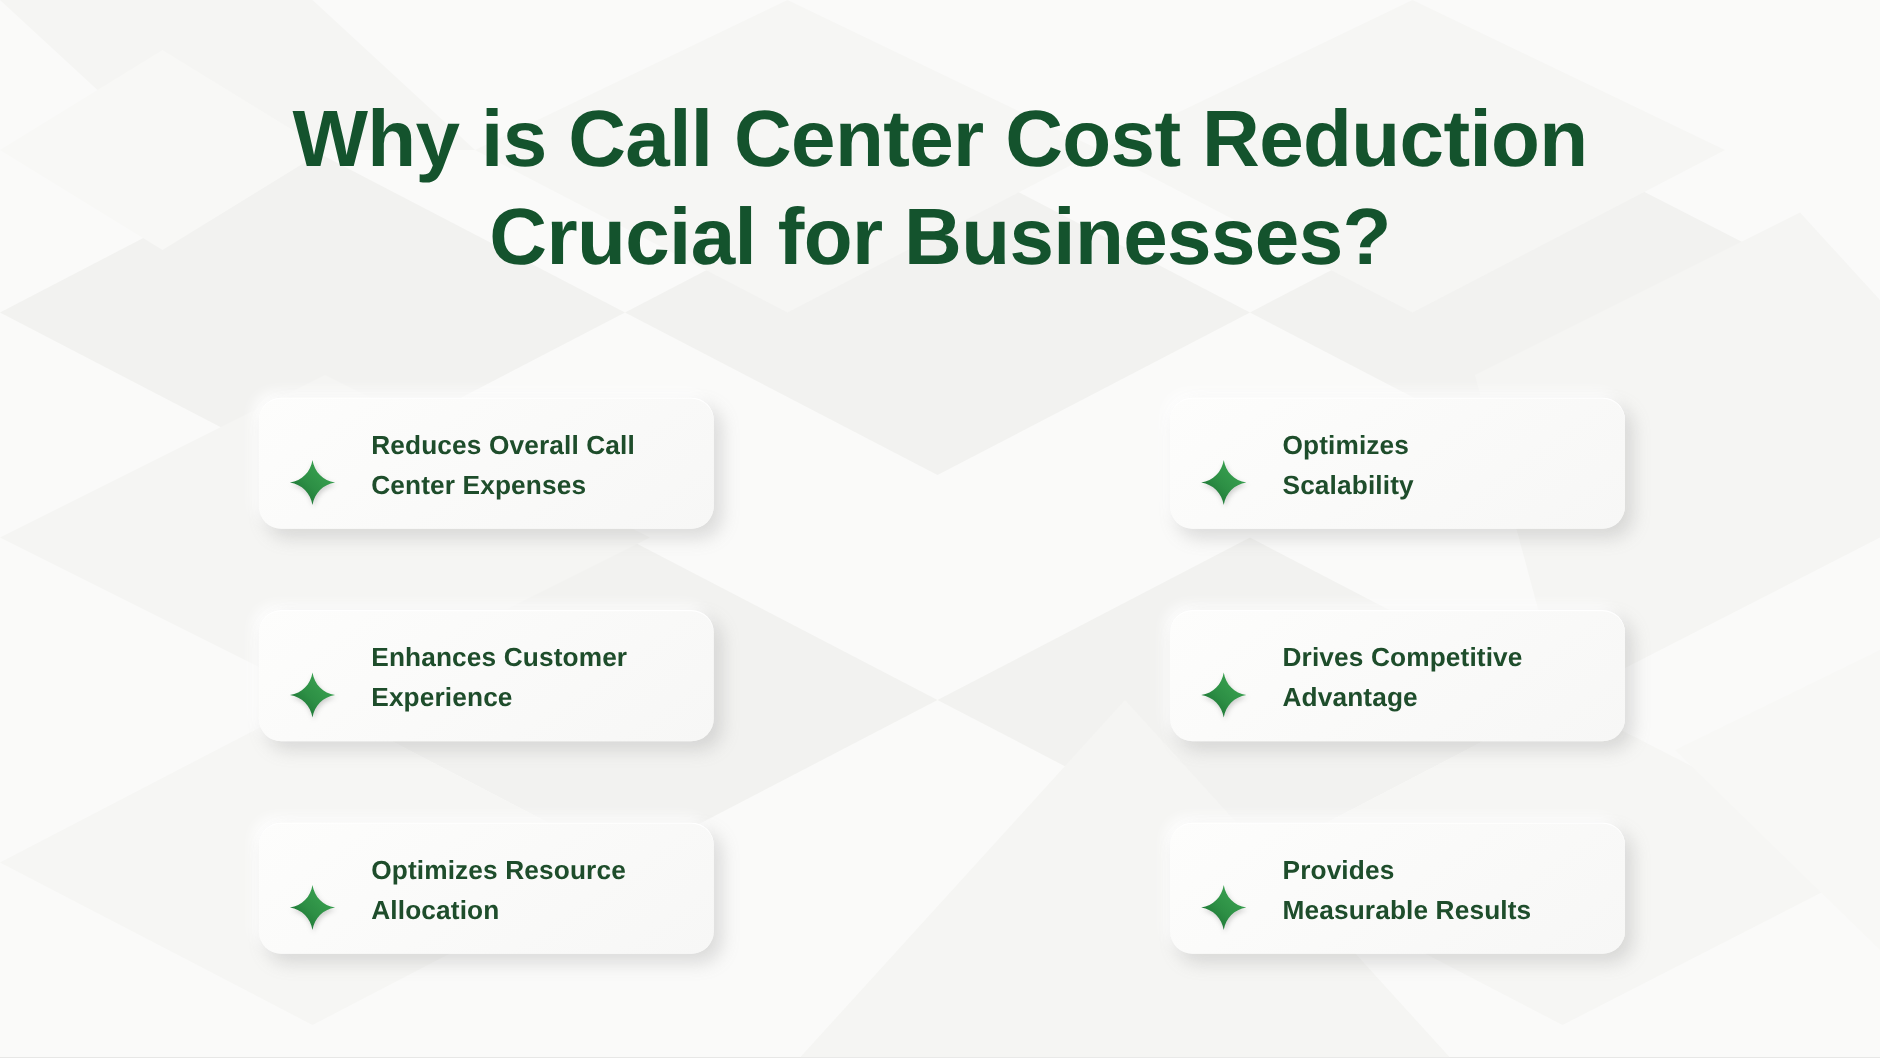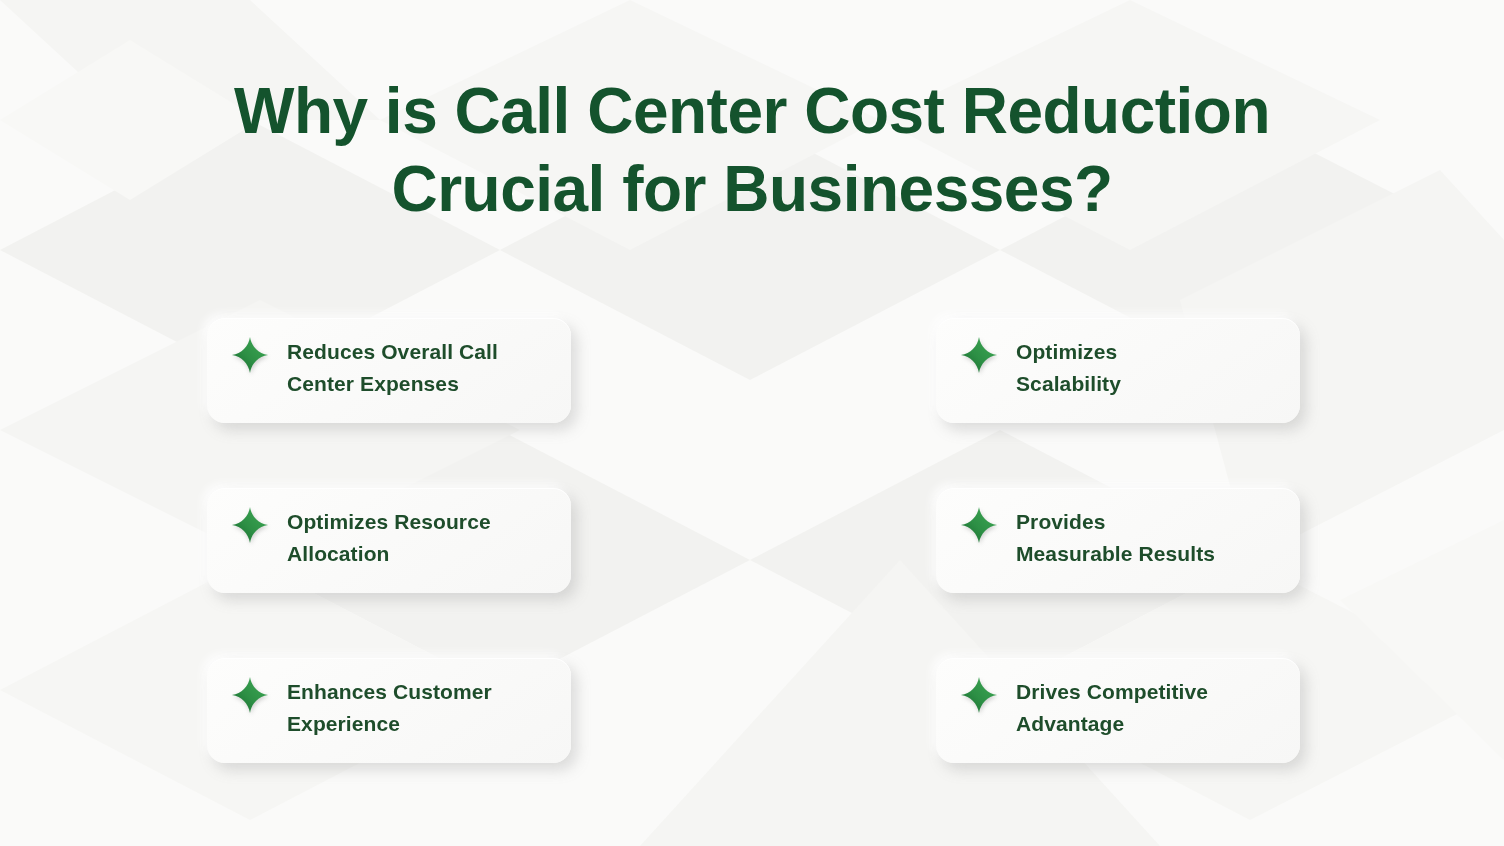--- a/index.html
+++ b/index.html
@@ -69,22 +69,22 @@
     margin-bottom: 65px;
   }
   .grid-row:last-child { margin-bottom: 0; }
 
   .card {
     position: relative;
     box-sizing: border-box;
     width: 364px;
     min-height: 105px;
     display: flex;
-    align-items: flex-start;
-    gap: 18px;
+    align-items: flex-end;
+    gap: 28px;
     padding: 18px 20px 18px 24px;
     border-radius: 18px;
     background: linear-gradient(145deg, #fdfdfc 0%, #f7f7f6 100%);
     box-shadow:
       6px 7px 14px rgba(140, 140, 140, 0.28),
       -4px -4px 10px rgba(255, 255, 255, 0.95),
       0 1px 0 rgba(255,255,255,0.9) inset;
   }
 
   .star-icon {
@@ -185,20 +185,56 @@
         <span class="card-label">Optimizes
 Scalability</span>
       </div>
     </div>
 
     <div class="grid-row">
       <div class="card">
         <span class="star-icon">
           <svg viewBox="0 0 40 40" xmlns="http://www.w3.org/2000/svg">
             <defs>
+              <linearGradient id="g3" x1="1" y1="0" x2="0" y2="1">
+                <stop offset="0%" stop-color="#3faa55"></stop>
+                <stop offset="55%" stop-color="#2d8f45"></stop>
+                <stop offset="100%" stop-color="#14662b"></stop>
+              </linearGradient>
+            </defs>
+            <path d="M20 1 C21.6 11.1 28.9 18.4 39 20 C28.9 21.6 21.6 28.9 20 39 C18.4 28.9 11.1 21.6 1 20 C11.1 18.4 18.4 11.1 20 1 Z" fill="url(#g3)"></path>
+          </svg>
+        </span>
+        <span class="card-label">Enhances Customer
+Experience</span>
+      </div>
+
+      <div class="card">
+        <span class="star-icon">
+          <svg viewBox="0 0 40 40" xmlns="http://www.w3.org/2000/svg">
+            <defs>
+              <linearGradient id="g4" x1="1" y1="0" x2="0" y2="1">
+                <stop offset="0%" stop-color="#3faa55"></stop>
+                <stop offset="55%" stop-color="#2d8f45"></stop>
+                <stop offset="100%" stop-color="#14662b"></stop>
+              </linearGradient>
+            </defs>
+            <path d="M20 1 C21.6 11.1 28.9 18.4 39 20 C28.9 21.6 21.6 28.9 20 39 C18.4 28.9 11.1 21.6 1 20 C11.1 18.4 18.4 11.1 20 1 Z" fill="url(#g4)"></path>
+          </svg>
+        </span>
+        <span class="card-label">Drives Competitive
+Advantage</span>
+      </div>
+    </div>
+
+    <div class="grid-row">
+      <div class="card">
+        <span class="star-icon">
+          <svg viewBox="0 0 40 40" xmlns="http://www.w3.org/2000/svg">
+            <defs>
               <linearGradient id="g5" x1="1" y1="0" x2="0" y2="1">
                 <stop offset="0%" stop-color="#3faa55"></stop>
                 <stop offset="55%" stop-color="#2d8f45"></stop>
                 <stop offset="100%" stop-color="#14662b"></stop>
               </linearGradient>
             </defs>
             <path d="M20 1 C21.6 11.1 28.9 18.4 39 20 C28.9 21.6 21.6 28.9 20 39 C18.4 28.9 11.1 21.6 1 20 C11.1 18.4 18.4 11.1 20 1 Z" fill="url(#g5)"></path>
           </svg>
         </span>
         <span class="card-label">Optimizes Resource
@@ -216,50 +252,14 @@
               </linearGradient>
             </defs>
             <path d="M20 1 C21.6 11.1 28.9 18.4 39 20 C28.9 21.6 21.6 28.9 20 39 C18.4 28.9 11.1 21.6 1 20 C11.1 18.4 18.4 11.1 20 1 Z" fill="url(#g6)"></path>
           </svg>
         </span>
         <span class="card-label">Provides
 Measurable Results</span>
       </div>
     </div>
 
-    <div class="grid-row">
-      <div class="card">
-        <span class="star-icon">
-          <svg viewBox="0 0 40 40" xmlns="http://www.w3.org/2000/svg">
-            <defs>
-              <linearGradient id="g3" x1="1" y1="0" x2="0" y2="1">
-                <stop offset="0%" stop-color="#3faa55"></stop>
-                <stop offset="55%" stop-color="#2d8f45"></stop>
-                <stop offset="100%" stop-color="#14662b"></stop>
-              </linearGradient>
-            </defs>
-            <path d="M20 1 C21.6 11.1 28.9 18.4 39 20 C28.9 21.6 21.6 28.9 20 39 C18.4 28.9 11.1 21.6 1 20 C11.1 18.4 18.4 11.1 20 1 Z" fill="url(#g3)"></path>
-          </svg>
-        </span>
-        <span class="card-label">Enhances Customer
-Experience</span>
-      </div>
-
-      <div class="card">
-        <span class="star-icon">
-          <svg viewBox="0 0 40 40" xmlns="http://www.w3.org/2000/svg">
-            <defs>
-              <linearGradient id="g4" x1="1" y1="0" x2="0" y2="1">
-                <stop offset="0%" stop-color="#3faa55"></stop>
-                <stop offset="55%" stop-color="#2d8f45"></stop>
-                <stop offset="100%" stop-color="#14662b"></stop>
-              </linearGradient>
-            </defs>
-            <path d="M20 1 C21.6 11.1 28.9 18.4 39 20 C28.9 21.6 21.6 28.9 20 39 C18.4 28.9 11.1 21.6 1 20 C11.1 18.4 18.4 11.1 20 1 Z" fill="url(#g4)"></path>
-          </svg>
-        </span>
-        <span class="card-label">Drives Competitive
-Advantage</span>
-      </div>
-    </div>
-
   </div>
 </div>
 
 </body></html>

